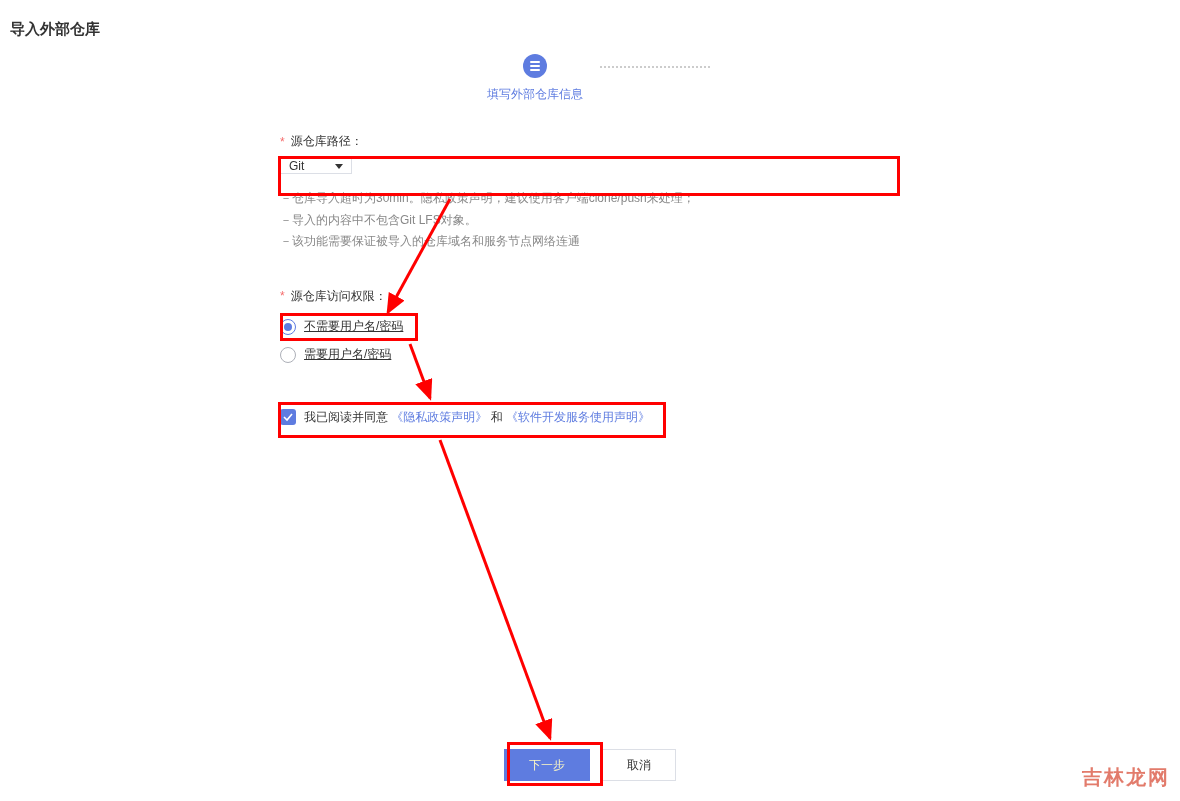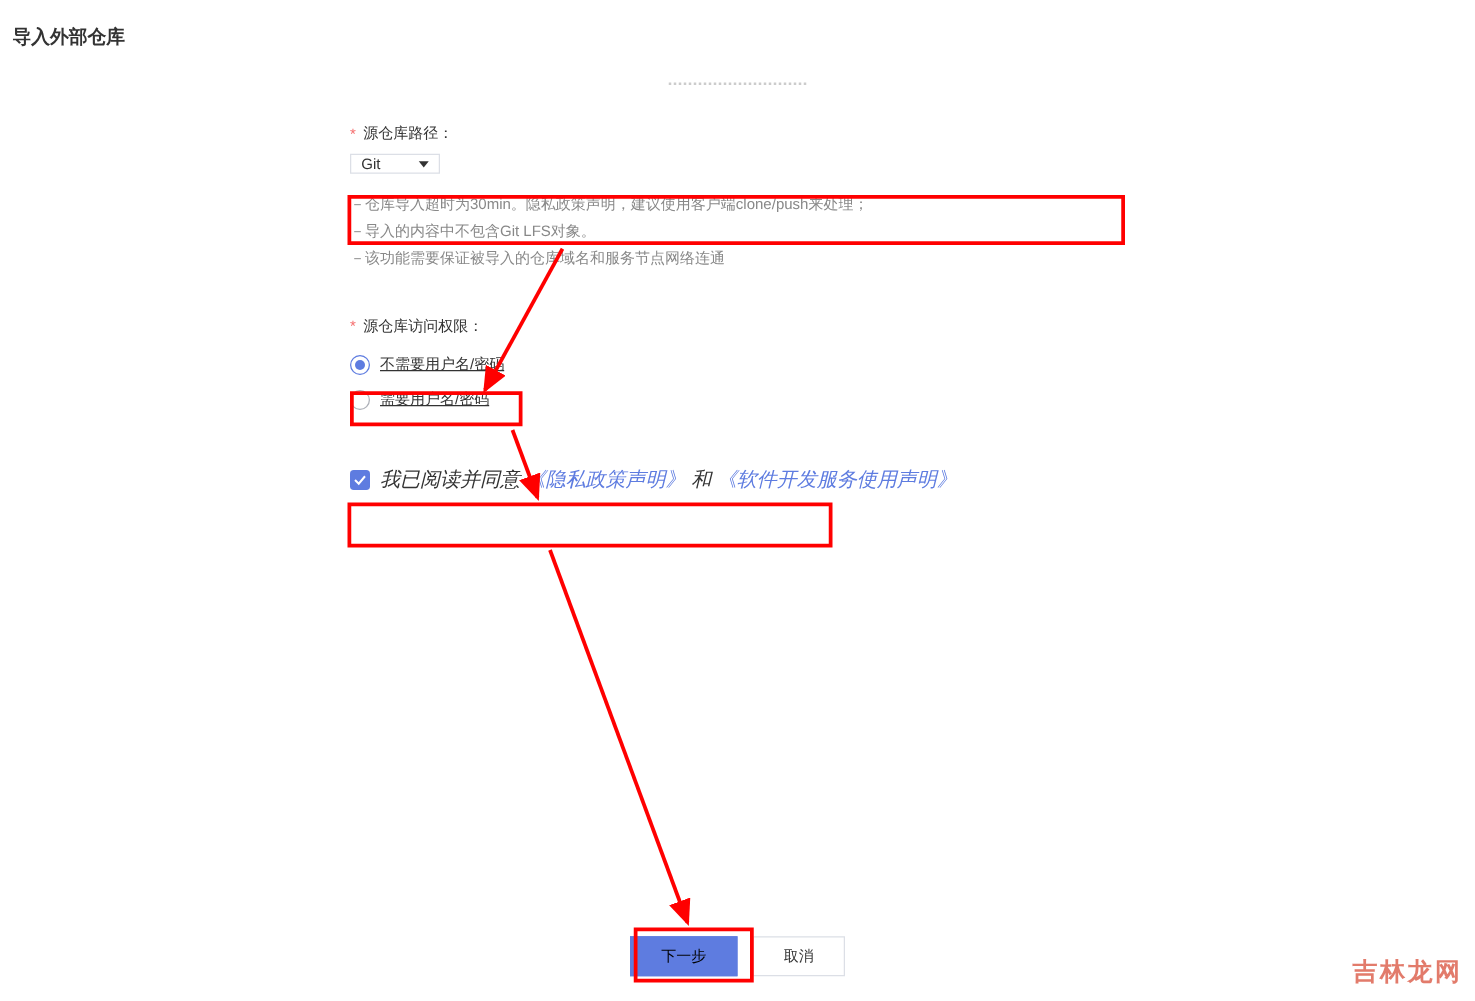--- a/index.html
+++ b/index.html
@@ -29,39 +29,49 @@
 .radio-group { margin-top: 6px; }
 .radio-item { display: flex; align-items: center; height: 28px; cursor: pointer; }
 .radio-outer { width: 16px; height: 16px; border-radius: 50%; border: 1px solid #adb0b8; display: flex; align-items: center; justify-content: center; margin-right: 8px; }
 .radio-selected .radio-outer { border-color: #5e7ce0; }
 .radio-inner { width: 8px; height: 8px; border-radius: 50%; background: #5e7ce0; display: none; }
 .radio-selected .radio-inner { display: block; }
 .radio-label { font-size: 12px; color: #333; text-decoration: underline; }
 .agreement { margin-top: 40px; display: flex; align-items: center; }
 .checkbox { width: 16px; height: 16px; border-radius: 3px; background: #5e7ce0; display: flex; align-items: center; justify-content: center; margin-right: 8px; cursor: pointer; }
 .checkbox svg { width: 10px; height: 10px; }
-.agreement-text { font-size: 16px; color: #333; font-style: italic; }
+.agreement-text { font-size: 12px; color: #333; }
 .link { color: #5e7ce0; cursor: pointer; }
 .footer { position: absolute; bottom: 20px; left: 0; right: 0; display: flex; justify-content: center; gap: 12px; padding-top: 20px; }
 .btn { height: 32px; padding: 0 24px; font-size: 12px; cursor: pointer; border: 1px solid #dcdfe6; background: #fff; display: flex; align-items: center; justify-content: center; }
-.btn-primary { background: #5e7ce0; color: #000000; border-color: #5e7ce0; }
+.btn-primary { background: #5e7ce0; color: #fef9c3; border-color: #5e7ce0; }
 .btn-default { color: #333; }
 
 
 .hl { position: absolute; border: 3px solid #ff0000; pointer-events: none; z-index: 50; }
 .arrow-svg { position: absolute; pointer-events: none; z-index: 49; }
 
 .watermark { position: absolute; right: 10px; bottom: 10px; font-size: 20px; color: #d94f3a; font-weight: bold; opacity: 0.75; font-family: "KaiTi", serif; letter-spacing: 2px; }
 </style>
 </head>
 <body>
 
 <div class="page-title">导入外部仓库</div>
 
 <div class="stepper">
+  <div class="step step-active">
+    <div class="step-circle">
+      <div class="step-hamburger">
+          <span></span>
+          <span></span>
+          <span></span>
+        </div>
+    </div>
+    <div class="step-label">填写外部仓库信息</div>
+  </div>
   <div class="step-line"></div>
 </div>
 
 <div class="form-area">
 
   <div class="field-row">
     <div class="field-label">
       <span class="req">*</span>
       <span>源仓库路径：</span>
     </div>

